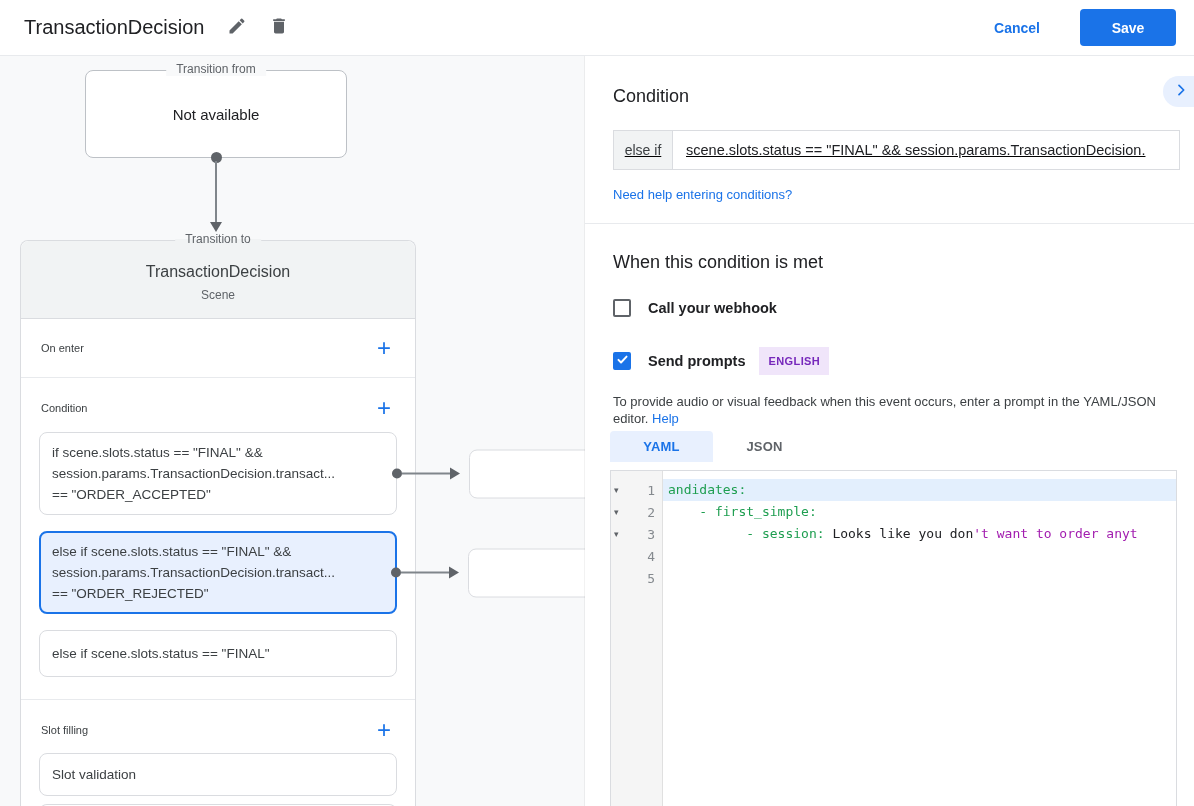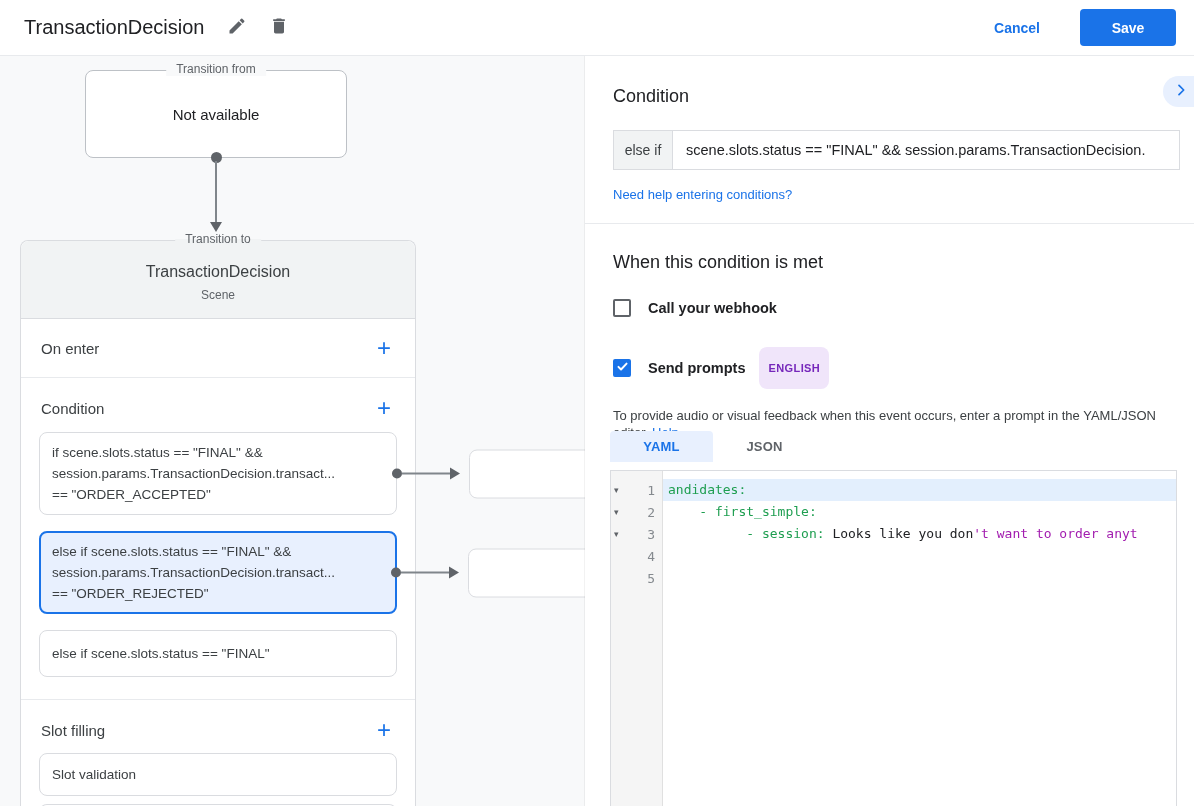--- a/index.html
+++ b/index.html
@@ -42,21 +42,21 @@
                 border-radius:8px 8px 0 0; }
   .scene-header { position:relative; height:78px; background:#f1f3f4;
                   border-bottom:1px solid #dadce0; border-radius:8px 8px 0 0; text-align:center; }
   .scene-header .box-legend { background:linear-gradient(#f8f9fa 50%, #f1f3f4 50%); }
   .scene-title { padding-top:22px; font-size:16px; color:#3c4043; }
   .scene-subtitle { margin-top:7px; font-size:12px; color:#5f6368; }
 
   .section-row { display:flex; align-items:center; justify-content:space-between;
                  padding:0 24px 0 20px; }
   .on-enter-row { height:59px; border-bottom:1px solid #e8eaed; }
-  .section-label { font-size:15px; color:#3c4043; }
+  .section-label { font-size:11px; color:#3c4043; }
   .add-btn { background:none; border:none; color:#1a73e8; font-size:24px; line-height:20px;
              padding:0; cursor:pointer; font-family:inherit; }
 
   .condition-section { padding:16px 0 22px; border-bottom:1px solid #e8eaed; }
   .cond-header { height:28px; }
   .cond-card { position:relative; margin:10px 18px 0; background:#fff; border:1px solid #dadce0;
                border-radius:8px; padding:9px 12px; font-size:13.5px; color:#3c4043;
                line-height:21px; cursor:pointer; }
   .cond-card.selected { border:2px solid #1a73e8; background:#e8f0fe; padding:8px 11px;
                         margin-top:16px; }
@@ -82,39 +82,39 @@
   .slot-sliver { margin:8px 18px 0; height:10px; border:1px solid #dadce0; border-bottom:none;
                  border-radius:8px 8px 0 0; background:#fff; }
 
   
   .right-panel { position:absolute; left:585px; top:0; right:0; bottom:0; background:#fff;
                  z-index:20; box-shadow:-1px 0 0 rgba(0,0,0,0.05); }
   .panel-heading { margin:30px 60px 0 28px; font-size:18px; color:#202124; }
   .chevron-btn { position:absolute; top:20px; right:0; width:31px; height:31px;
                  background:#e8f0fe; border:none; border-radius:16px 0 0 16px;
                  display:flex; align-items:center; justify-content:center; cursor:pointer; padding:0 4px 0 8px; }
-  .cond-row { margin:23px 14px 0 28px; display:flex; height:40px; }
+  .cond-row { margin:23px 14px 0 28px; display:flex; height:40px;text-decoration:underline; }
   .cond-prefix { width:60px; background:#f1f3f4; border:1px solid #dadce0; display:flex;
                  align-items:center; justify-content:center; font-size:14px; color:#3c4043; }
   .cond-input { flex:1; margin-left:-1px; border:1px solid #dadce0; background:#fff;
                 font-size:14.5px; color:#202124; padding:0 13px; outline:none;
                 font-family:"Liberation Sans", sans-serif; }
   .help-link { display:inline-block; margin:17px 14px 0 28px; font-size:13px; color:#1a73e8;
                text-decoration:none; }
   .panel-divider { margin-top:20px; border:none; border-top:1px solid #e8eaed; }
   .when-heading { margin:28px 14px 0 28px; font-size:18px; color:#202124; }
   .check-row { margin:26px 14px 0 28px; display:flex; align-items:center; }
   .check-row.second { margin-top:30px; }
   .checkbox { width:18px; height:18px; border:2px solid #5f6368; border-radius:2px;
               background:#fff; cursor:pointer; flex:none; display:flex; align-items:center;
               justify-content:center; }
   .checkbox.checked { background:#1a73e8; border-color:#1a73e8; }
   .check-label { margin-left:17px; font-size:14.5px; font-weight:700; color:#202124; }
   .lang-badge { margin-left:14px; background:#f0e5fa; color:#7627bb; font-size:11px;
-                font-weight:700; letter-spacing:0.4px; padding:15px 9px; border-radius:8px; }
+                font-weight:700; letter-spacing:0.4px; padding:8px 9px; border-radius:0; }
   .panel-desc { margin:18px 24px 0 28px; font-size:13px; color:#3c4043; line-height:17px;
                 max-width:562px; }
   .inline-link { color:#1a73e8; text-decoration:none; }
 
   .tabs { position:absolute; left:25px; top:375px; display:flex; }
   .tab { width:103px; height:31px; display:flex; align-items:center; justify-content:center;
          font-size:13px; font-weight:700; color:#5f6368; letter-spacing:0.2px; cursor:pointer;
          border-radius:4px 4px 0 0; }
   .tab.active { background:#e8f0fe; color:#1a73e8; }
 

